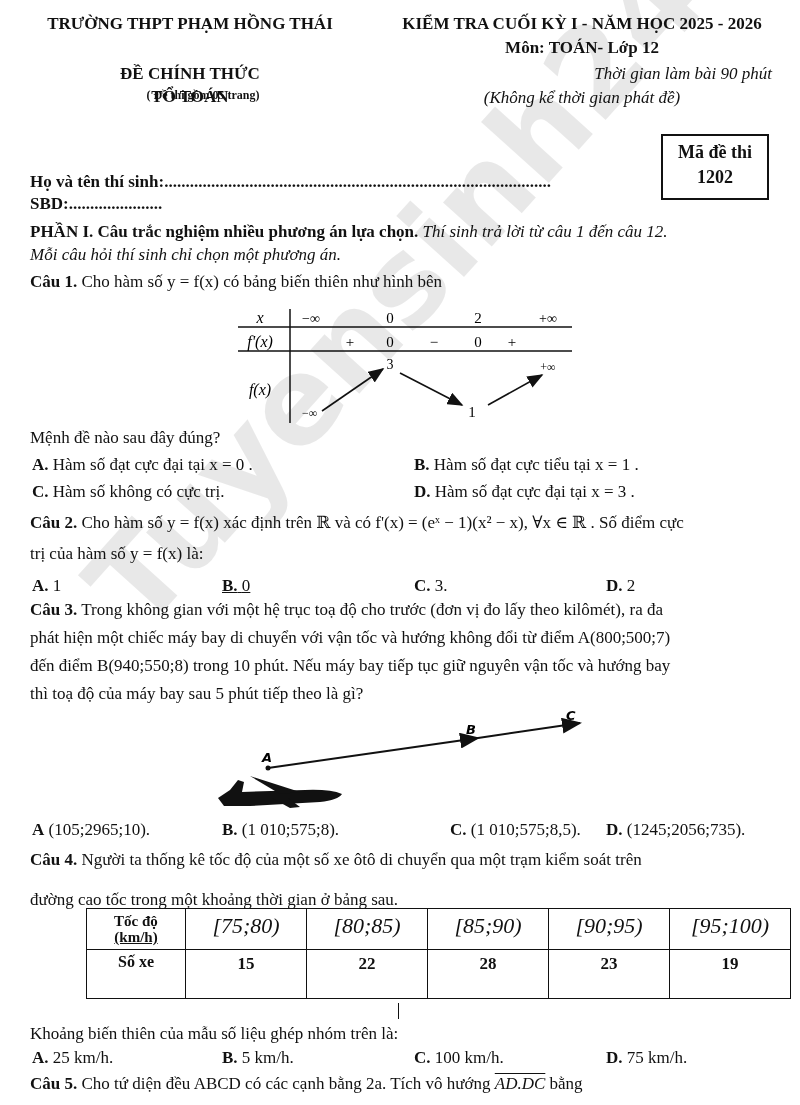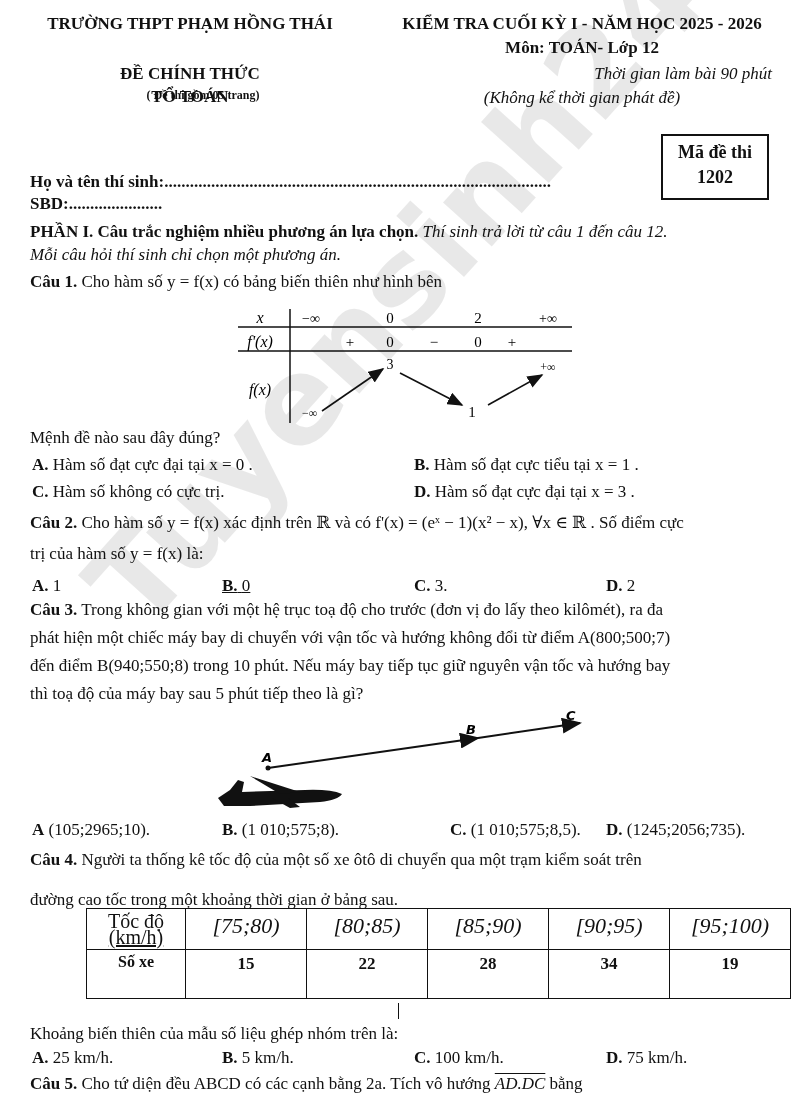--- a/index.html
+++ b/index.html
@@ -12,21 +12,21 @@
   .t17 { font-size:17px; }
   .code-box { position:absolute; left:661px; top:134px; width:108px; height:66px;
               border:2px solid #111; box-sizing:border-box; text-align:center; }
   .watermark { position:absolute; left:60px; top:560px; font-family:"DejaVu Sans",sans-serif;
                font-size:120px; font-weight:bold; color:rgba(0,0,0,0.09);
                transform:rotate(-48deg); transform-origin:left top; white-space:nowrap;
                pointer-events:none; }
   table.freq { position:absolute; left:86px; top:908px; border-collapse:collapse;
                font-size:17px; }
   table.freq td { border:1.5px solid #111; text-align:center; vertical-align:top; padding:4px 6px; }
-  table.freq td.first { width:86px; font-weight:normal; font-size:20px; line-height:16px; }
+  table.freq td.first { width:86px; font-weight:bold; font-size:15px; line-height:16px; }
   table.freq td.hd { width:108px; font-style:italic; font-size:22px; }
   table.freq td.val { font-weight:bold; height:40px; }
 </style>
 </head>
 <body>
 
 <div class="watermark">Tuyensinh247.com</div>
 
 <div class="abs hdr" style="left:40px;top:14px;width:300px;">TRƯỜNG THPT PHẠM HỒNG THÁI</div>
 <div class="abs hdr" style="left:40px;top:54px;width:300px;margin-top:33px;">TỔ TOÁN</div>
@@ -156,21 +156,21 @@
     <td class="hd">[80;85)</td>
     <td class="hd">[85;90)</td>
     <td class="hd">[90;95)</td>
     <td class="hd">[95;100)</td>
   </tr>
   <tr>
     <td class="first val" style="font-size:16px;margin-left:20px;">Số xe</td>
     <td class="val">15</td>
     <td class="val">22</td>
     <td class="val">28</td>
-    <td class="val">34</td>
+    <td class="val">23</td>
     <td class="val">19</td>
   </tr>
 </tbody>
   </table>
 <div class="abs" style="left:398px;top:1003px;width:1px;height:16px;background:#111;"></div>
 
 <div class="abs t17" style="left:30px;top:1024px;">Khoảng biến thiên của mẫu số liệu ghép nhóm trên là:</div>
 <div class="abs t17" style="left:32px;top:1048px;"><span class="b">A.</span> <span>25 km/h.</span></div>
 <div class="abs t17" style="left:222px;top:1048px;"><span class="b">B.</span> <span>5 km/h.</span></div>
 <div class="abs t17" style="left:414px;top:1048px;"><span class="b">C.</span> <span>100 km/h.</span></div>

